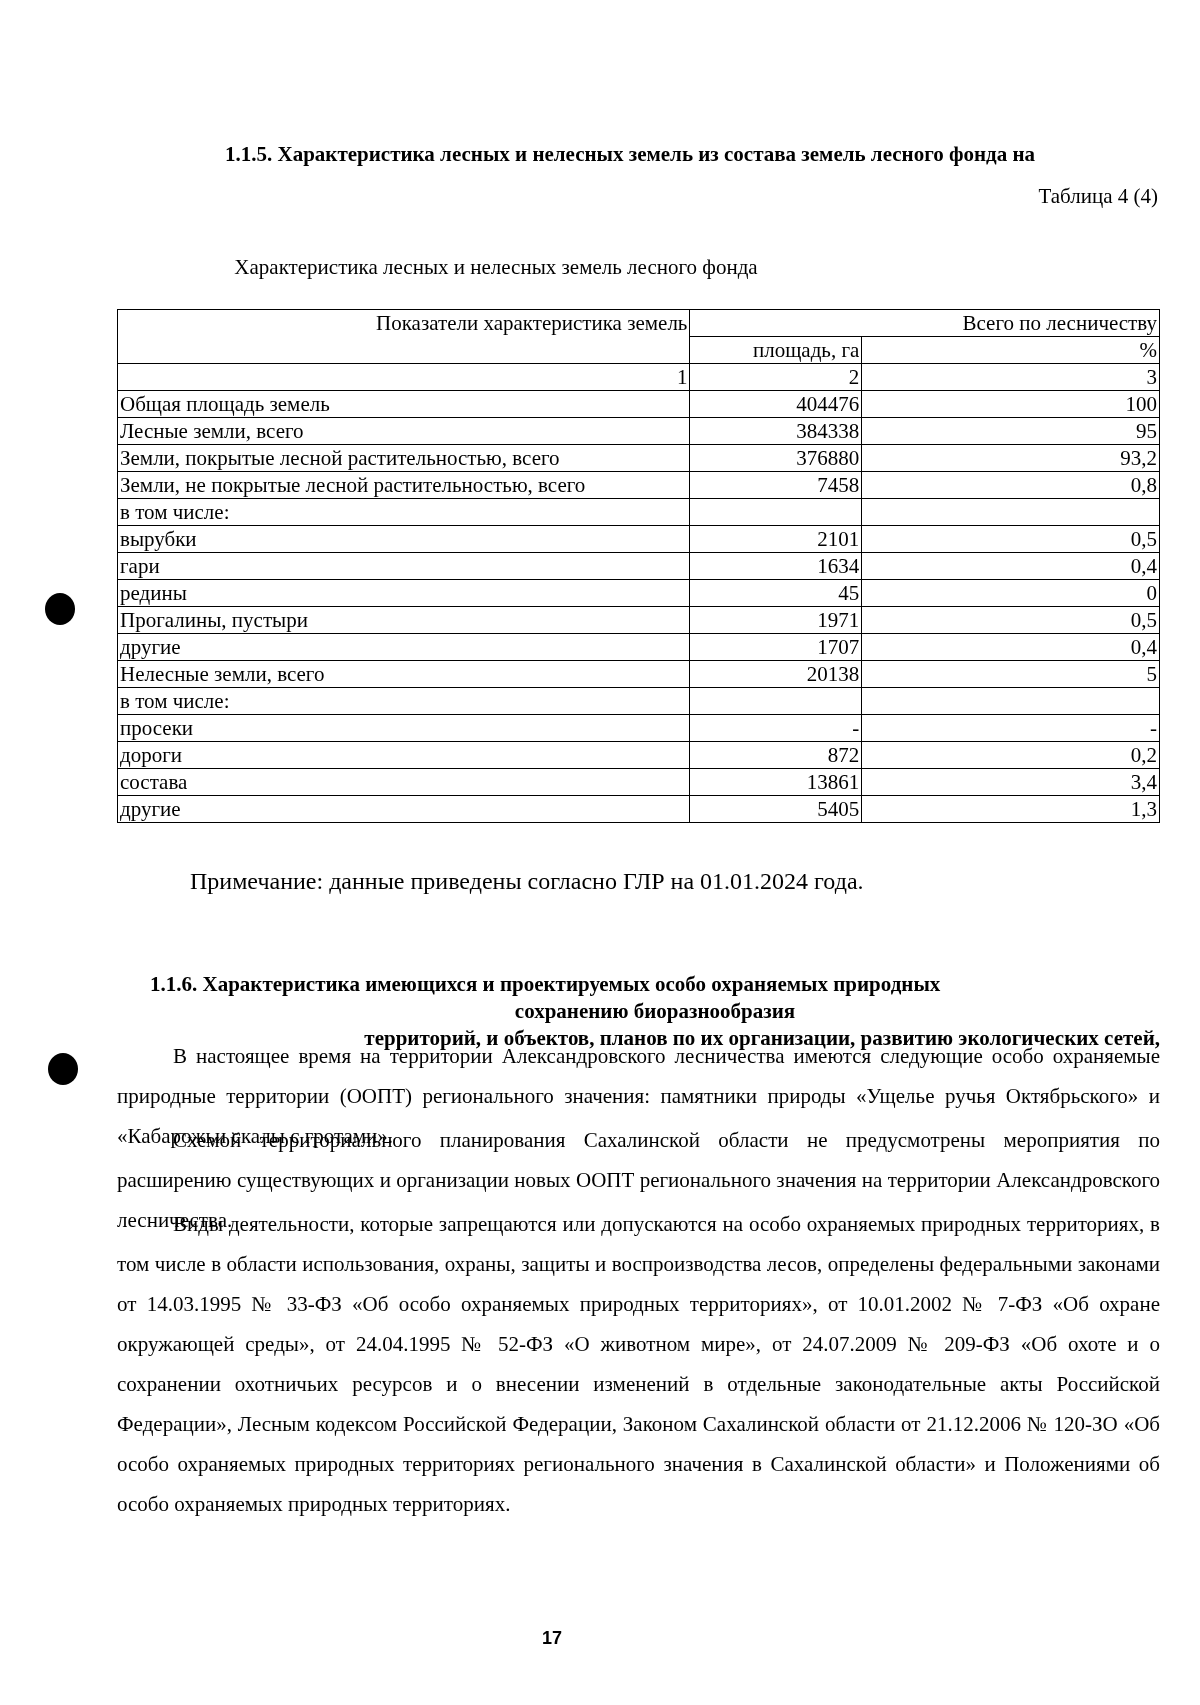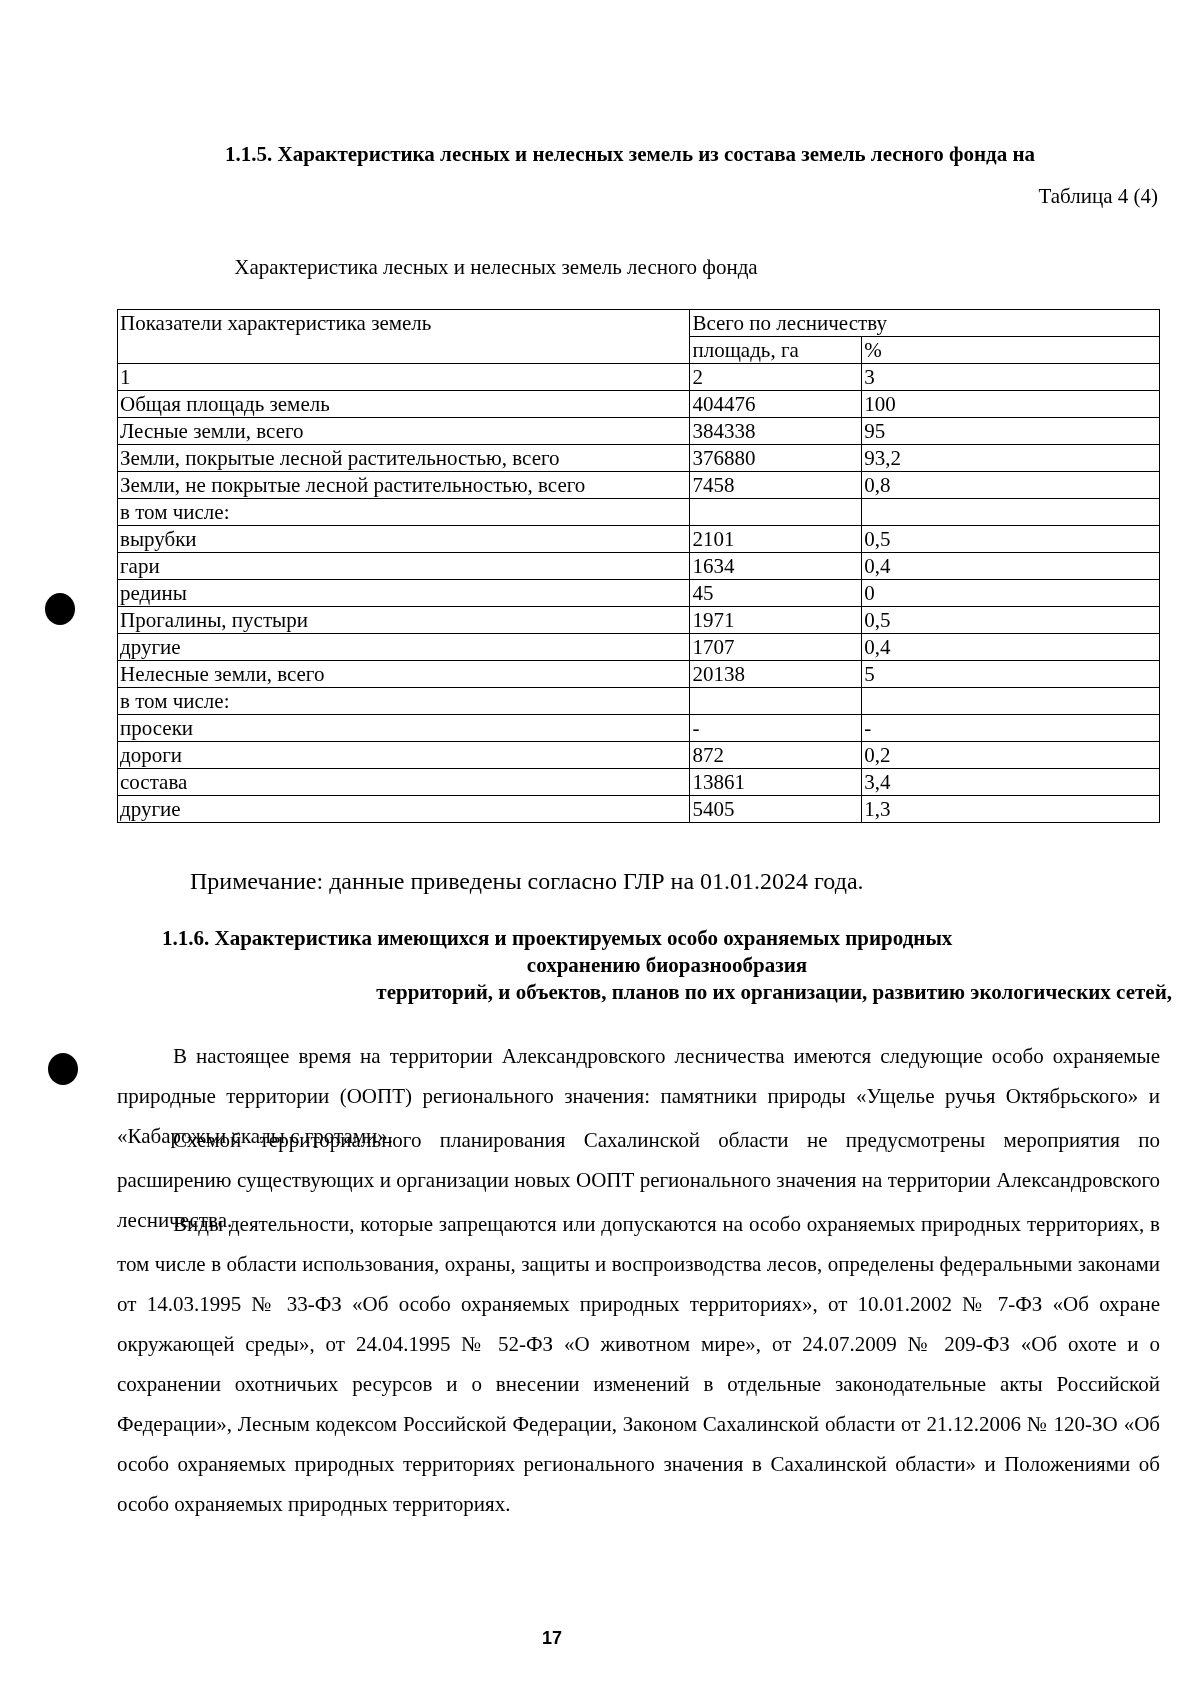--- a/index.html
+++ b/index.html
@@ -4,21 +4,21 @@
 <style>
   html, body { margin: 0; padding: 0; background: #ffffff; }
   body { width: 1200px; height: 1705px; position: relative; overflow: hidden;
          font-family: "Liberation Serif", serif; color: #000; }
   .hole { position: absolute; width: 30px; height: 32px; border-radius: 50%; background: #000; }
   .heading { position: absolute; font-weight: bold; font-size: 21px; line-height: 27px; text-align: center; }
   .table-num { position: absolute; right: 42px; top: 184px; font-size: 21px; }
   .caption { position: absolute; left: 0; width: 992px; top: 255px; text-align: center; font-size: 21px; }
   table.data { position: absolute; left: 117px; top: 309px; width: 1043px; border-collapse: collapse; font-size: 21px; }
   table.data td { border: 1.5px solid #000; padding: 0 2px; height: 26px; line-height: 26px; }
-  table.data td.num { text-align: left; margin-top: 10px; }
+  table.data td.num { text-align: right; margin-top: 10px; }
   .note { position: absolute; left: 190px; top: 868px; font-size: 24px; }
   .para { position: absolute; left: 117px; width: 1043px; font-size: 21px; line-height: 40px; text-align: justify; text-indent: 56px; }
   .page-num { position: absolute; top: 1628px; left: 0; width: 1104px; text-align: center;
               font-family: "Liberation Sans", sans-serif; font-size: 18px; font-weight: bold; }
 </style>
 </head>
 <body>
 
 <div class="hole" style="left:45px; top:593px;"></div>
 <div class="hole" style="left:48px; top:1053px;"></div>
@@ -128,21 +128,21 @@
   <tr>
         <td>другие</td>
         <td class="num">5405</td>
         <td class="num">1,3</td>
       </tr>
 </tbody>
   </table>
 
 <div class="note">Примечание: данные приведены согласно ГЛР на 01.01.2024 года.</div>
 
-<div class="heading" style="left:150px; width:1010px; top:925px;margin-left:12px;">
+<div class="heading" style="left:150px; width:1010px; top:971px;">
   <div style="white-space:nowrap; text-align:left;">1.1.6.  Характеристика имеющихся и проектируемых особо охраняемых природных</div>
   <div>сохранению биоразнообразия</div>
   <div style="white-space:nowrap; text-align:right;">территорий, и объектов, планов по их организации, развитию экологических сетей,</div>
 </div>
 
 <div class="para" style="top:1036px;">В настоящее время на территории Александровского лесничества имеются следующие особо охраняемые природные территории (ООПТ) регионального значения: памятники природы «Ущелье ручья Октябрьского» и «Кабарожьи скалы с гротами».</div>
 <div class="para" style="top:1120px;">Схемой территориального планирования Сахалинской области не предусмотрены мероприятия по расширению существующих и организации новых ООПТ регионального значения на территории Александровского лесничества.</div>
 <div class="para" style="top:1204px;">Виды деятельности, которые запрещаются или допускаются на особо охраняемых природных территориях, в том числе в области использования, охраны, защиты и воспроизводства лесов, определены федеральными законами от 14.03.1995 № 33-ФЗ «Об особо охраняемых природных территориях», от 10.01.2002 № 7-ФЗ «Об охране окружающей среды», от 24.04.1995 № 52-ФЗ «О животном мире», от 24.07.2009 № 209-ФЗ «Об охоте и о сохранении охотничьих ресурсов и о внесении изменений в отдельные законодательные акты Российской Федерации», Лесным кодексом Российской Федерации, Законом Сахалинской области от 21.12.2006 № 120-ЗО «Об особо охраняемых природных территориях регионального значения в  Сахалинской области» и Положениями об особо охраняемых природных территориях.</div>
 
 <div class="page-num">17</div>

